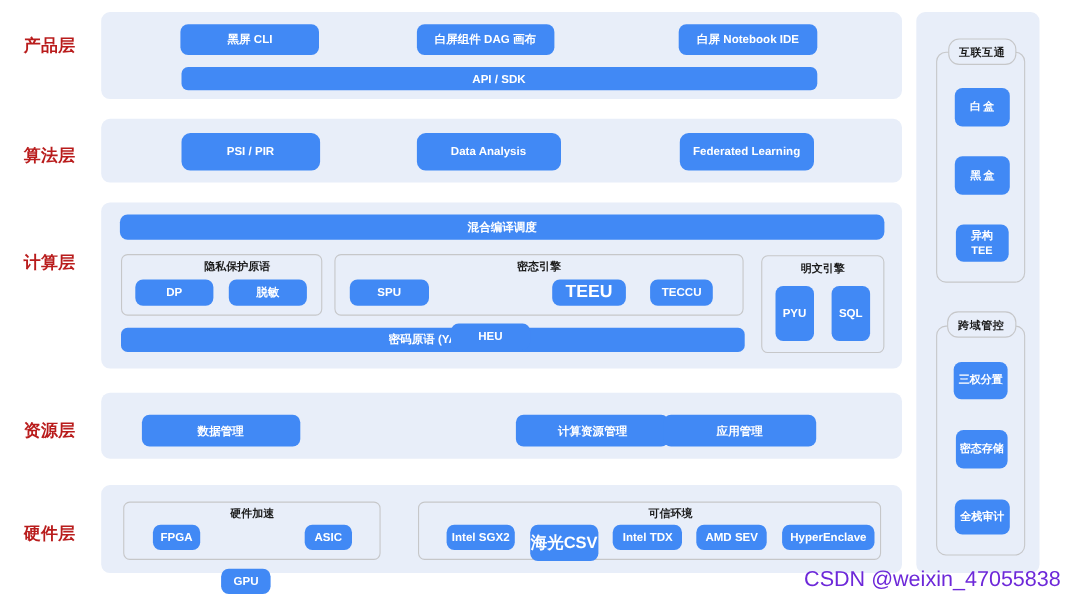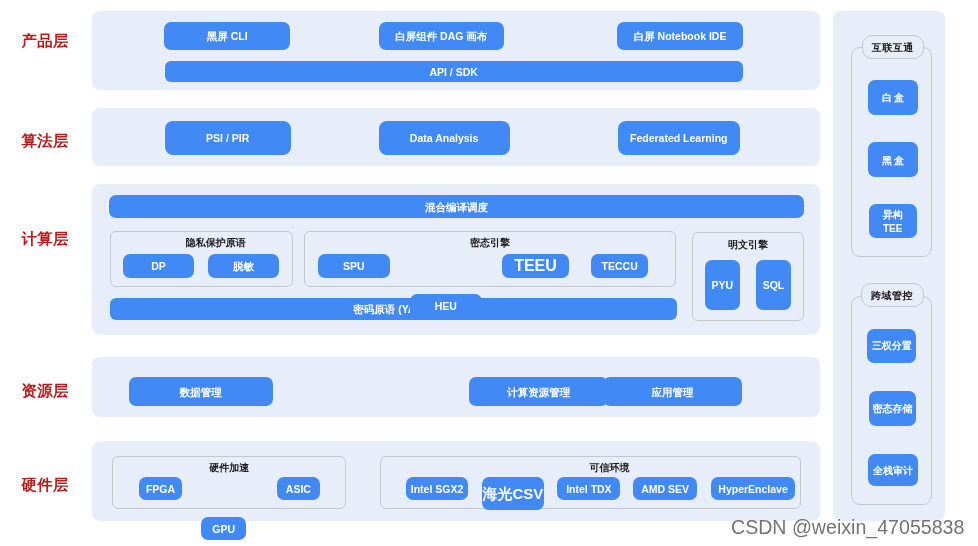--- a/index.html
+++ b/index.html
@@ -41,21 +41,21 @@
 
   
   .pill{
     border:1px solid #c6c7c9;border-radius:10px;background:#e8eef9;
     display:flex;align-items:center;justify-content:center;
     font-weight:700;color:#1a1a1a;letter-spacing:0.5px;
     white-space:nowrap;padding-top:1.5px;
   }
 
   .wm{
-    color:#737373;font-family:"Liberation Sans",sans-serif;
+    color:#6d28d9;font-family:"Liberation Sans",sans-serif;
     font-size:19.6px;white-space:nowrap;
     -webkit-font-smoothing:antialiased;
     transform:translateZ(0);
   }
 </style>
 </head>
 <body>
 
 <div id="stage">
 <div class="abs panel" style="left:92px;top:11px;width:728px;height:79px;"></div>

